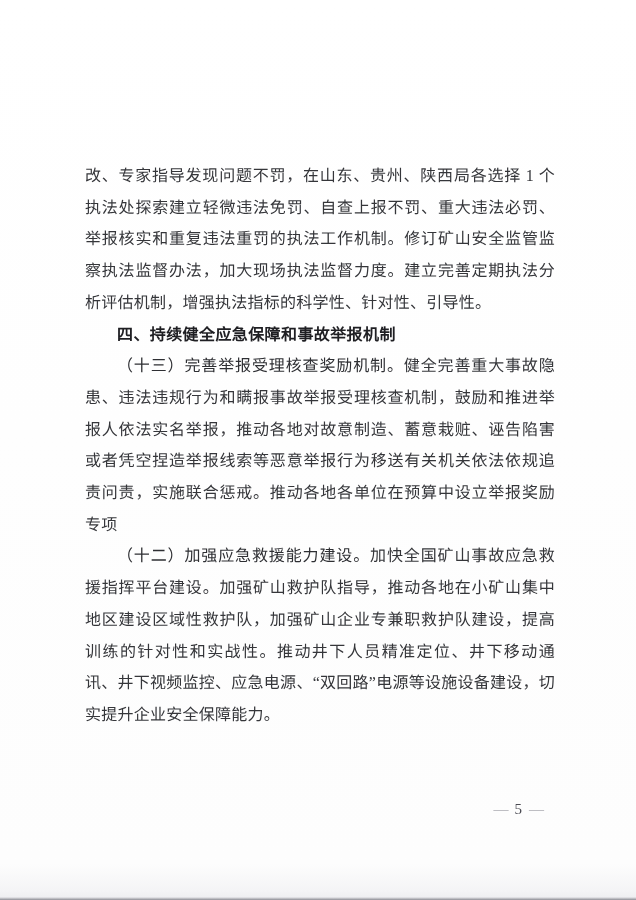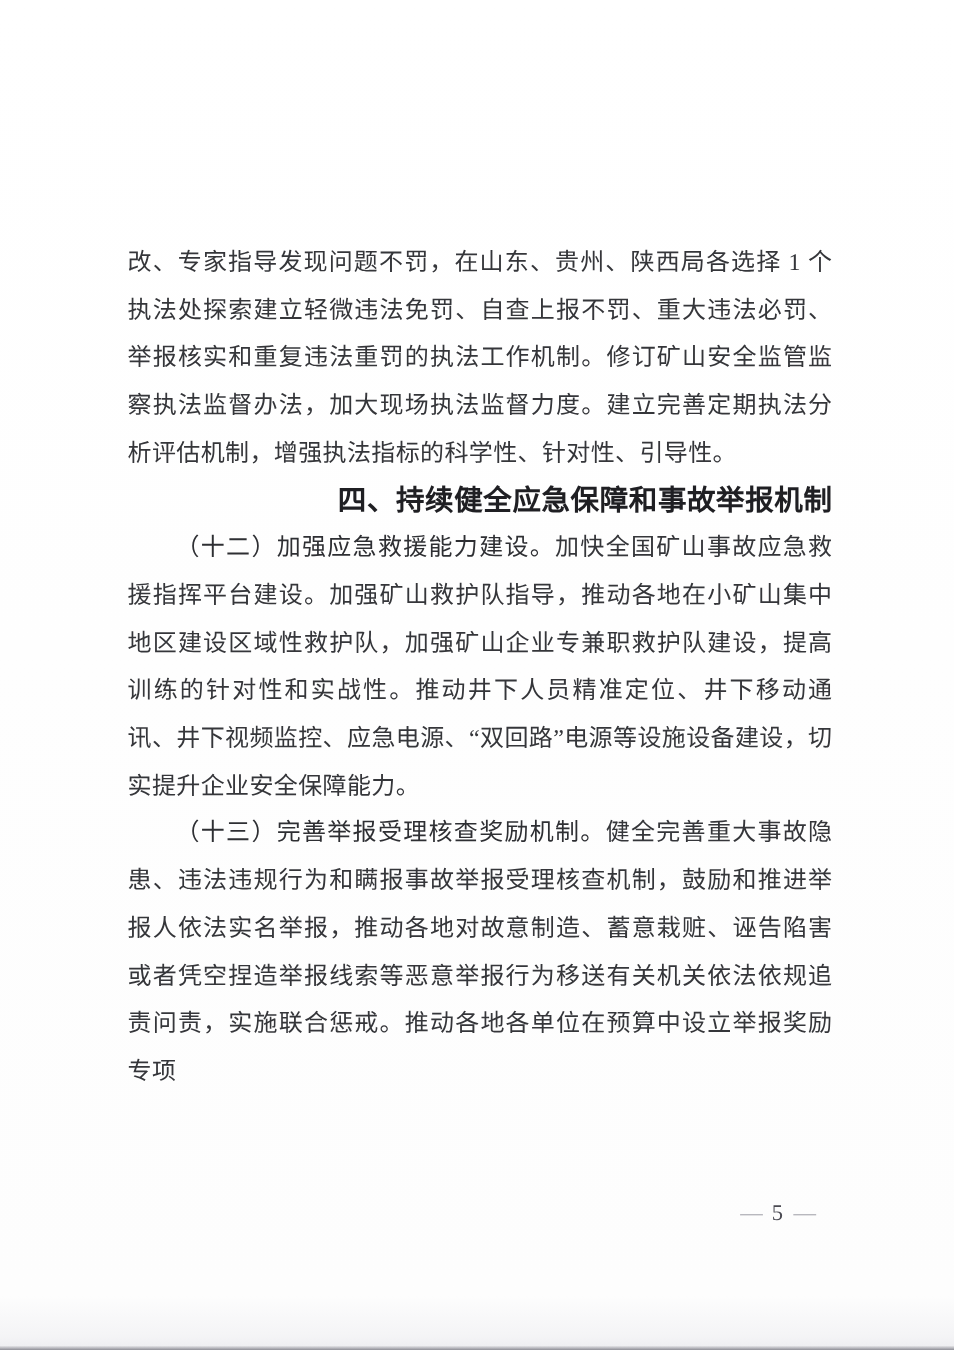--- a/index.html
+++ b/index.html
@@ -37,28 +37,28 @@
   }
   .para.continuation {
     text-indent: 0;
   }
   .para .lead {
     
     color: #2e2f33;
   }
   .heading {
     margin: 0;
-    font-size: 19px;
+    font-size: 16px;
     line-height: 31.7px;
     text-indent: 2em;
     font-weight: bold;
     font-family: "Liberation Sans", "DejaVu Sans", sans-serif;
     color: #1f1f23;
     letter-spacing: 0.4px;
-    text-align: right;
+    text-align: left;
   }
   .page-number {
     position: absolute;
     top: 799px;
     right: 93px;
     font-size: 15px;
     line-height: 20px;
     color: #4a4a52;
     white-space: nowrap;
   }
@@ -85,25 +85,25 @@
 <div class="page">
 
   <main class="content">
 
     <p class="para continuation">改、专家指导发现问题不罚，在山东、贵州、陕西局各选择 1 个执法处探索建立轻微违法免罚、自查上报不罚、重大违法必罚、举报核实和重复违法重罚的执法工作机制。修订矿山安全监管监察执法监督办法，加大现场执法监督力度。建立完善定期执法分析评估机制，增强执法指标的科学性、针对性、引导性。</p>
 
 
     <h2 class="heading">四、持续健全应急保障和事故举报机制</h2>
 
     <p class="para">
-      <span class="lead">（十二）加强应急救援能力建设。</span><span>加快全国矿山事故应急救援指挥平台建设。加强矿山救护队指导，推动各地在小矿山集中地区建设区域性救护队，加强矿山企业专兼职救护队建设，提高训练的针对性和实战性。推动井下人员精准定位、井下移动通讯、井下视频监控、应急电源、“双回路”电源等设施设备建设，切实提升企业安全保障能力。</span>
+      <span class="lead">（十三）完善举报受理核查奖励机制。</span><span>健全完善重大事故隐患、违法违规行为和瞒报事故举报受理核查机制，鼓励和推进举报人依法实名举报，推动各地对故意制造、蓄意栽赃、诬告陷害或者凭空捏造举报线索等恶意举报行为移送有关机关依法依规追责问责，实施联合惩戒。推动各地各单位在预算中设立举报奖励专项</span>
     </p>
 
     <p class="para">
-      <span class="lead">（十三）完善举报受理核查奖励机制。</span><span>健全完善重大事故隐患、违法违规行为和瞒报事故举报受理核查机制，鼓励和推进举报人依法实名举报，推动各地对故意制造、蓄意栽赃、诬告陷害或者凭空捏造举报线索等恶意举报行为移送有关机关依法依规追责问责，实施联合惩戒。推动各地各单位在预算中设立举报奖励专项</span>
+      <span class="lead">（十二）加强应急救援能力建设。</span><span>加快全国矿山事故应急救援指挥平台建设。加强矿山救护队指导，推动各地在小矿山集中地区建设区域性救护队，加强矿山企业专兼职救护队建设，提高训练的针对性和实战性。推动井下人员精准定位、井下移动通讯、井下视频监控、应急电源、“双回路”电源等设施设备建设，切实提升企业安全保障能力。</span>
     </p>
 
   </main>
 
   <div class="page-number">
     <span class="dash">—</span><span class="num">5</span><span class="dash">—</span>
   </div>
 
   <div class="bottom-edge"></div>
 

